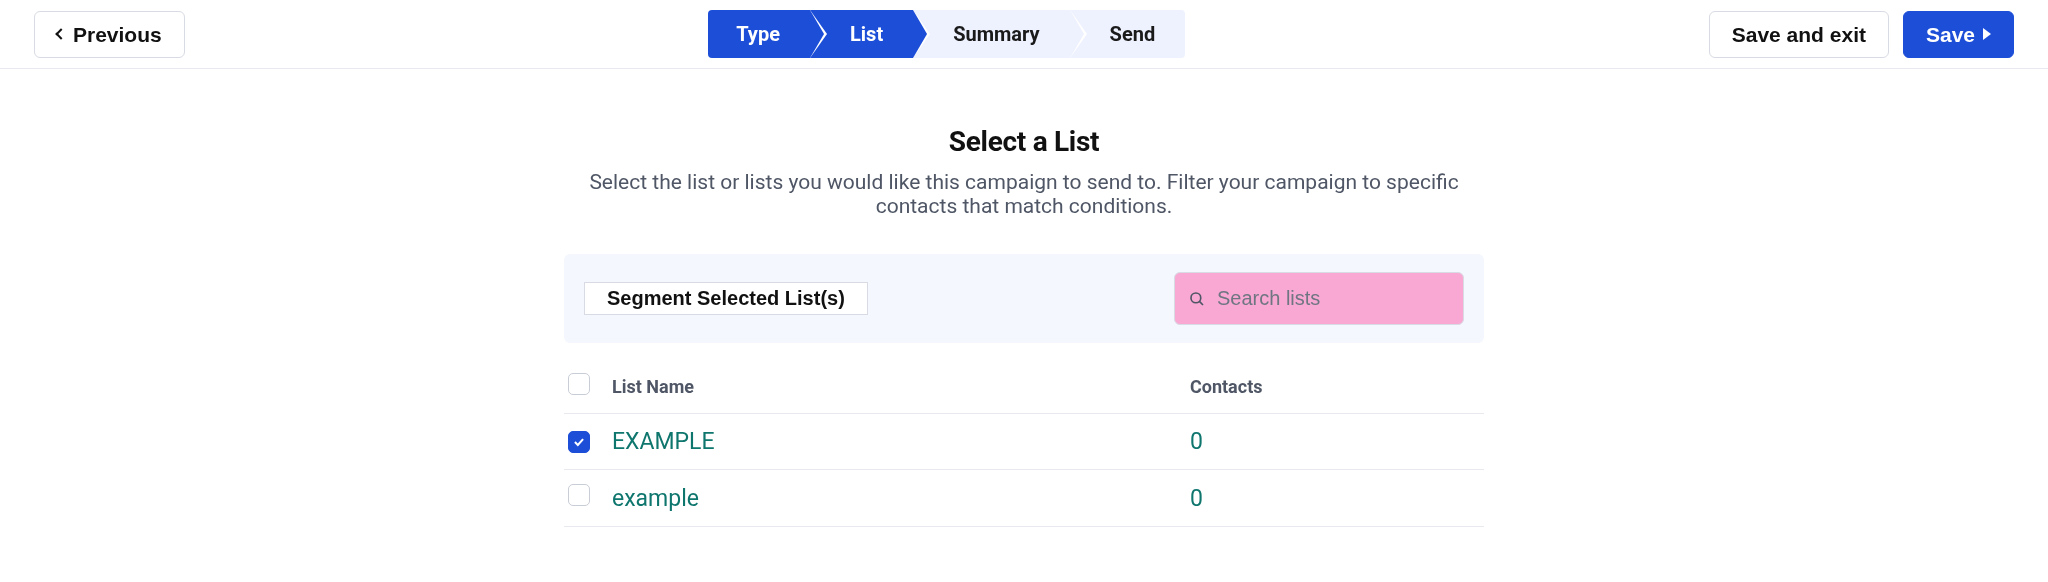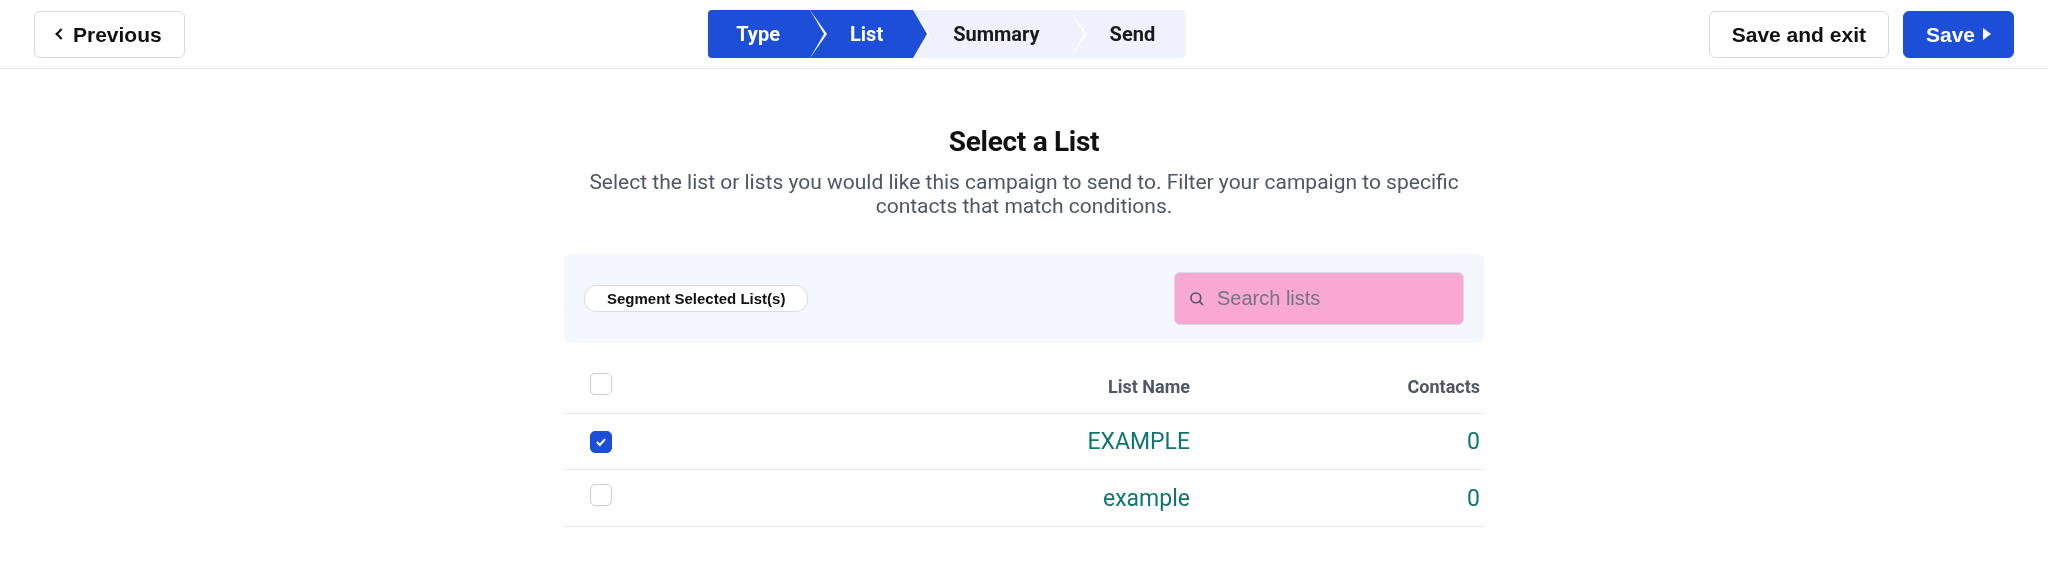--- a/index.html
+++ b/index.html
@@ -147,24 +147,24 @@
       padding: 18px 20px;
       display: flex;
       align-items: center;
       justify-content: space-between;
       gap: 20px;
       margin-bottom: 16px;
     }
     .segment-btn {
       background: #fff;
       border: 1px solid #d8dbe3;
-      font-size: 15px;
+      font-size: 20px;
       font-weight: 700;
       padding: 4px 22px;
-      border-radius: 12px;
+      border-radius: 0;
       cursor: pointer;
       color: #111;
     }
     .search-wrap {
       position: relative;
       width: 290px;
     }
     .search-wrap svg {
       position: absolute;
       left: 14px;
@@ -180,21 +180,21 @@
       border: 1px solid #d8dbe3;
       border-radius: 6px;
       background: #f9a8d4;
       color: #111;
     }
     .search-input::placeholder {
       color: #6f7682;
     }
     
     .list-table {
-      text-align: right;
+      text-align: left;
     }
     .thead, .trow {
       display: grid;
       grid-template-columns: 44px 1fr 290px;
       align-items: center;
       padding: 14px 4px;
       border-bottom: 1px solid #e7e9ee;
     }
     .thead {
       color: #4f5665;

